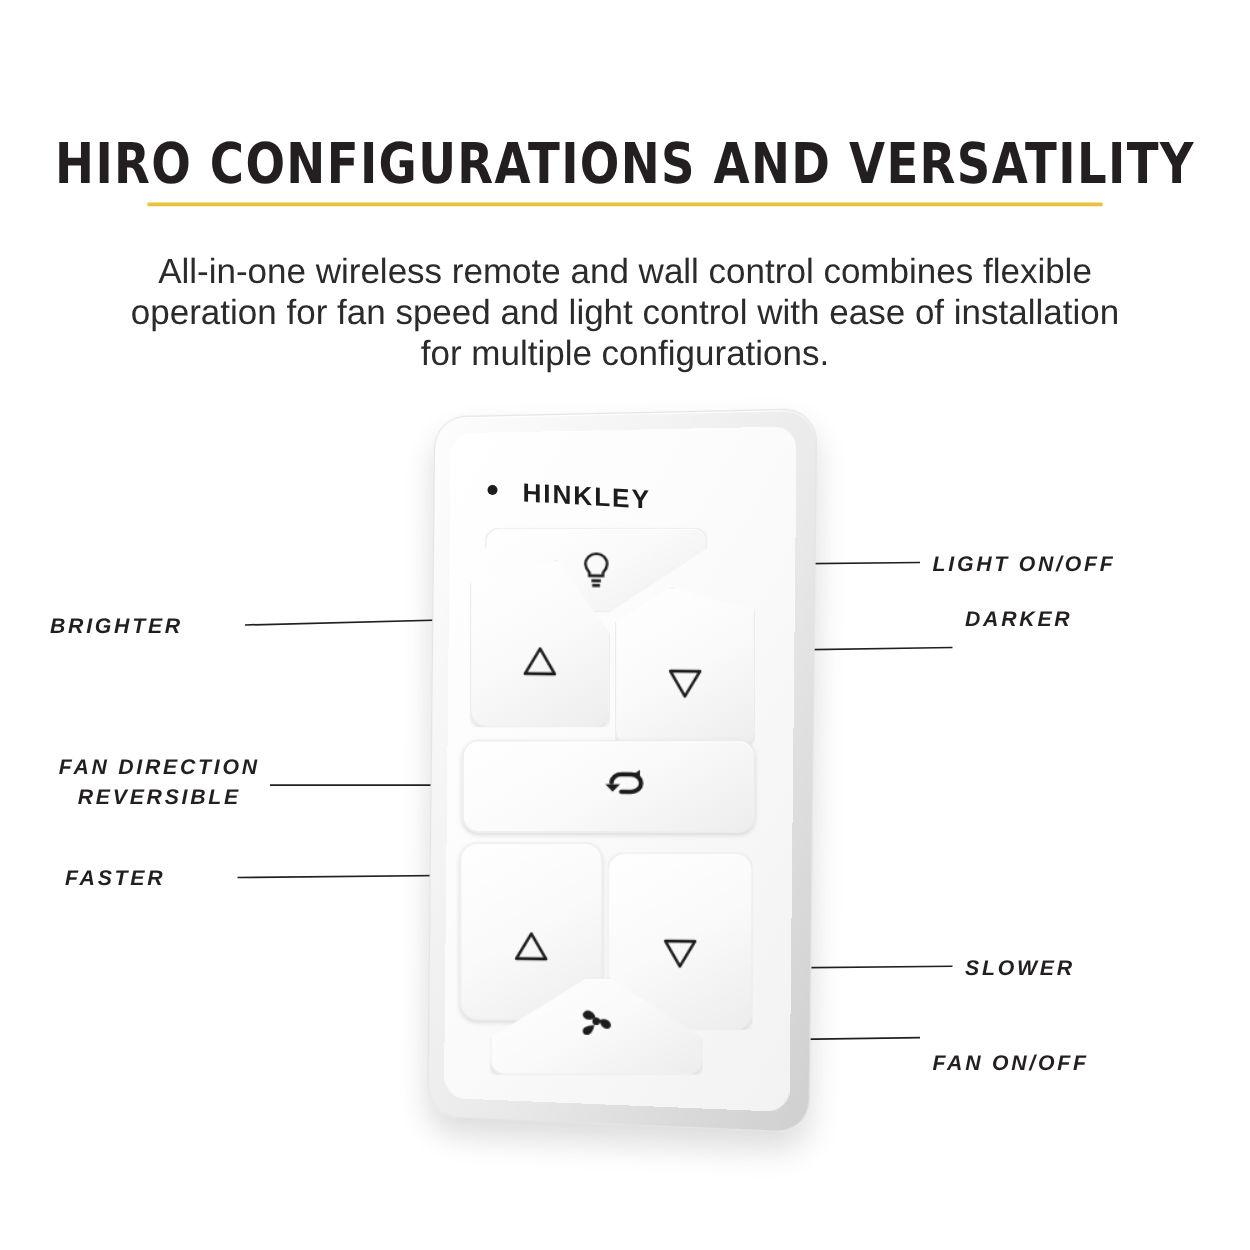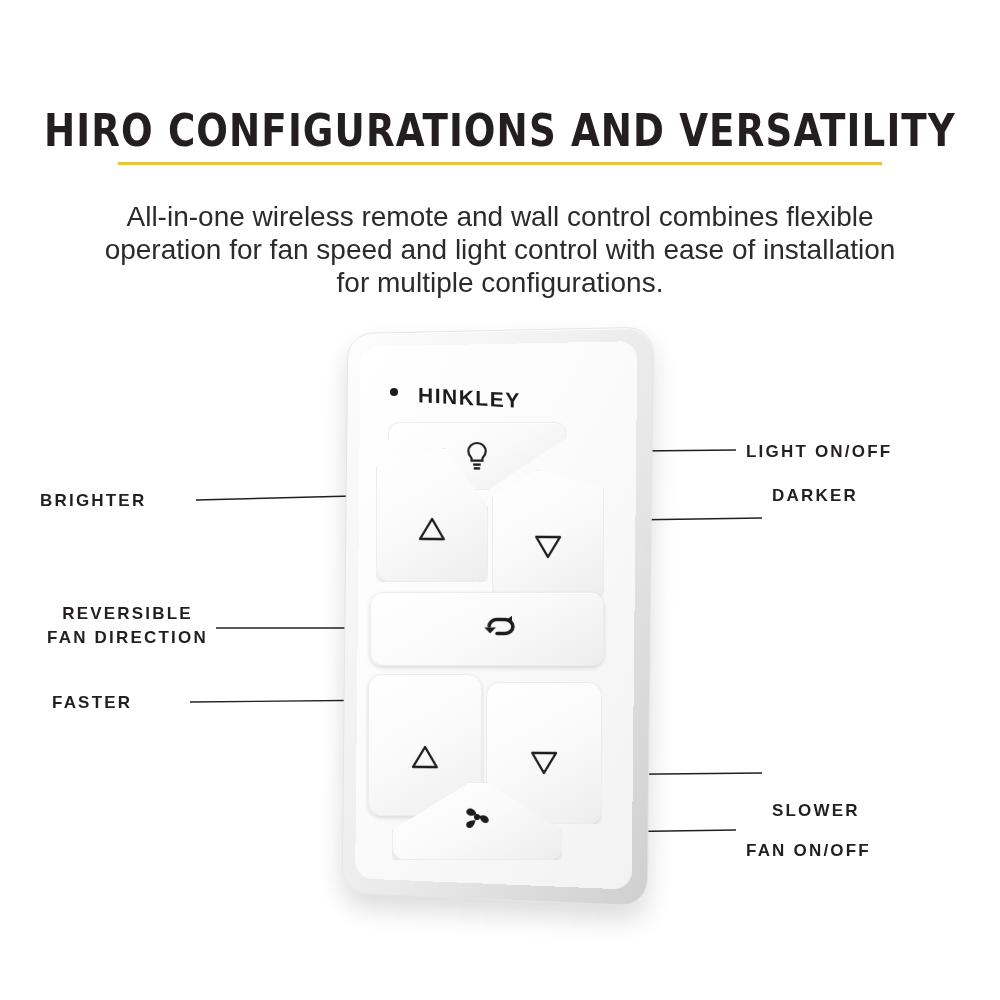--- a/index.html
+++ b/index.html
@@ -56,20 +56,21 @@
   .callout-label {
     position: absolute;
     font-size: 17px;
     font-weight: 700;
     letter-spacing: 2.2px;
     color: #231f20;
     text-transform: uppercase;
     font-family: "Liberation Sans", sans-serif;
     white-space: nowrap;
     line-height: 24px;
+    font-style: italic;
   }
   .callout-label.right-aligned { text-align: left; }
   .callout-label.left-aligned  { text-align: left; }
   .callout-label.centered      { text-align: center; white-space: normal; }
 
   
   #leaders {
     position: absolute;
     top: 0; left: 0;
     width: 1000px; height: 1000px;
@@ -184,31 +185,31 @@
     <circle cx="539" cy="452" r="3.2"></circle>
     <circle cx="561" cy="521" r="3.2"></circle>
     <circle cx="559" cy="775" r="3.2"></circle>
     <circle cx="531" cy="833" r="3.2"></circle>
   </g>
 </svg>
 
 <div class="callout-label right-aligned" style="top:489px; left:40px; width:150px;">BRIGHTER</div>
 
 <div class="callout-label centered" style="top:602px; left:40px; width:175px;">
+  <div>FAN DIRECTION</div>
   <div>REVERSIBLE</div>
-  <div>FAN DIRECTION</div>
 </div>
 
 <div class="callout-label right-aligned" style="top:691px; left:52px; width:144px;">FASTER</div>
 
 <div class="callout-label left-aligned" style="top:440px; left:746px; width:230px;">LIGHT ON/OFF</div>
 
 <div class="callout-label left-aligned" style="top:484px; left:772px; width:200px;">DARKER</div>
 
-<div class="callout-label left-aligned" style="top:763px; left:772px; width:200px;margin-top:36px;">SLOWER</div>
+<div class="callout-label left-aligned" style="top:763px; left:772px; width:200px;">SLOWER</div>
 
 <div class="callout-label left-aligned" style="top:839px; left:746px; width:230px;">FAN ON/OFF</div>
 
 <div class="remote-wrap">
   <div class="remote-body"></div>
   <div class="remote-face"></div>
 
   <div class="ir-dot"></div>
   <div class="brand">HINKLEY</div>
 

